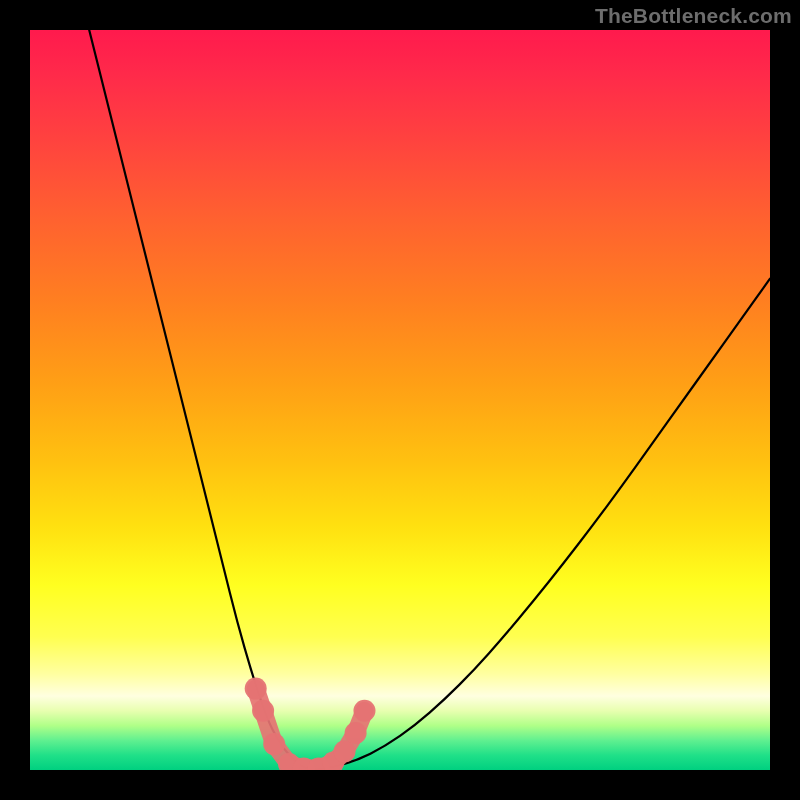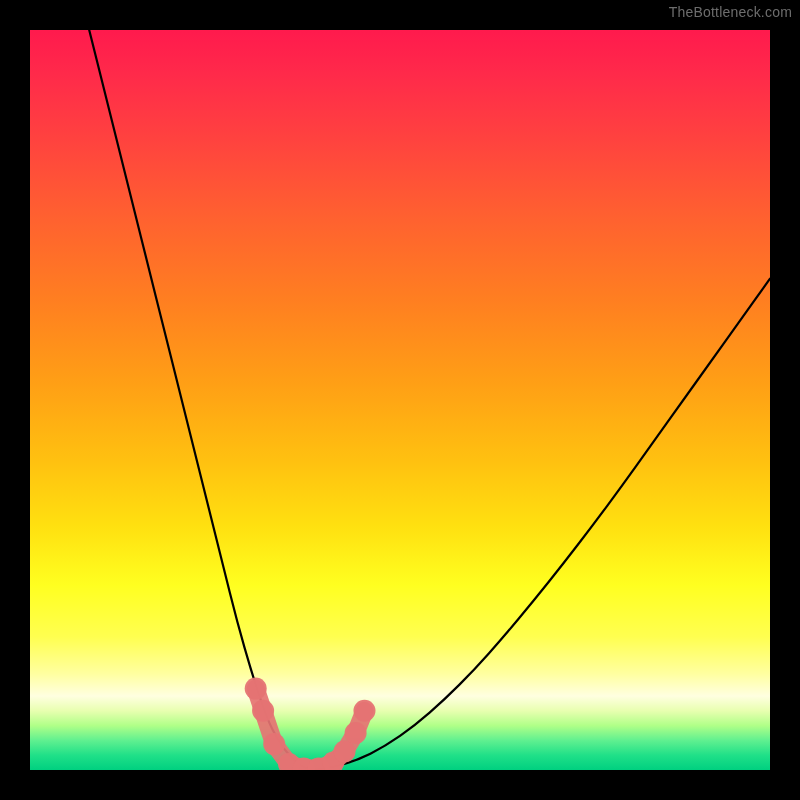--- a/index.html
+++ b/index.html
@@ -49,23 +49,23 @@
     left: 0;
     top: 0;
     width: 740px;
     height: 740px;
   }
   .watermark {
     position: absolute;
     top: 4px;
     right: 8px;
     color: #6d6d6d;
-    font-size: 14px;
+    font-size: 21px;
     letter-spacing: 0.2px;
-    font-weight: 400;
+    font-weight: 700;
   }
 </style>
 </head>
 <body>
 
 <div class="frame">
   <div class="plot">
     <svg class="curve" viewBox="0 0 740 740" preserveAspectRatio="none">
       <g id="curve-path">
           <path d="M 59.2 0 Q 59.2 0 66.6 29.599999999999966 Q 74 59.19999999999993 81.4 88.79999999999995 Q 88.8 118.39999999999998 96.2 148 Q 103.60000000000001 177.60000000000002 111 207.2 Q 118.4 236.79999999999995 125.8 266.4 Q 133.2 296 140.6 325.6 Q 148 355.2 155.4 384.79999999999995 Q 162.8 414.4 170.2 444 Q 177.6 473.6 185 503.2 Q 192.4 532.8 199.8 562.4 Q 207.20000000000002 592 214.60000000000002 617.9 Q 222 643.8 229.4 666 Q 236.8 688.2 242.35000000000002 699.3 Q 247.9 710.4 253.45 717.8 Q 259 725.2 264.54999999999995 730.38 Q 270.09999999999997 735.56 275.65 737.78 Q 281.2 740 288.6 739.26 Q 296 738.52 310.8 734.8199999999999 Q 325.6 731.12 340.4 723.72 Q 355.2 716.32 370 705.96 Q 384.8 695.6 399.6 682.6500000000001 Q 414.40000000000003 669.7 429.20000000000005 654.9000000000001 Q 444 640.1 458.8 623.45 Q 473.6 606.8 488.40000000000003 589.04 Q 503.20000000000005 571.28 518 552.78 Q 532.8 534.28 547.5999999999999 515.04 Q 562.4 495.79999999999995 577.2 475.81999999999994 Q 592 455.84 606.8 435.12 Q 621.6 414.4 636.4000000000001 393.67999999999995 Q 651.2 372.96 666 352.24 Q 680.8000000000001 331.52 695.6 310.79999999999995 Q 710.4 290.08 725.2 269.36 L 740 248.64" fill="none" stroke="#000000" stroke-width="2.2" stroke-linecap="round"></path>

